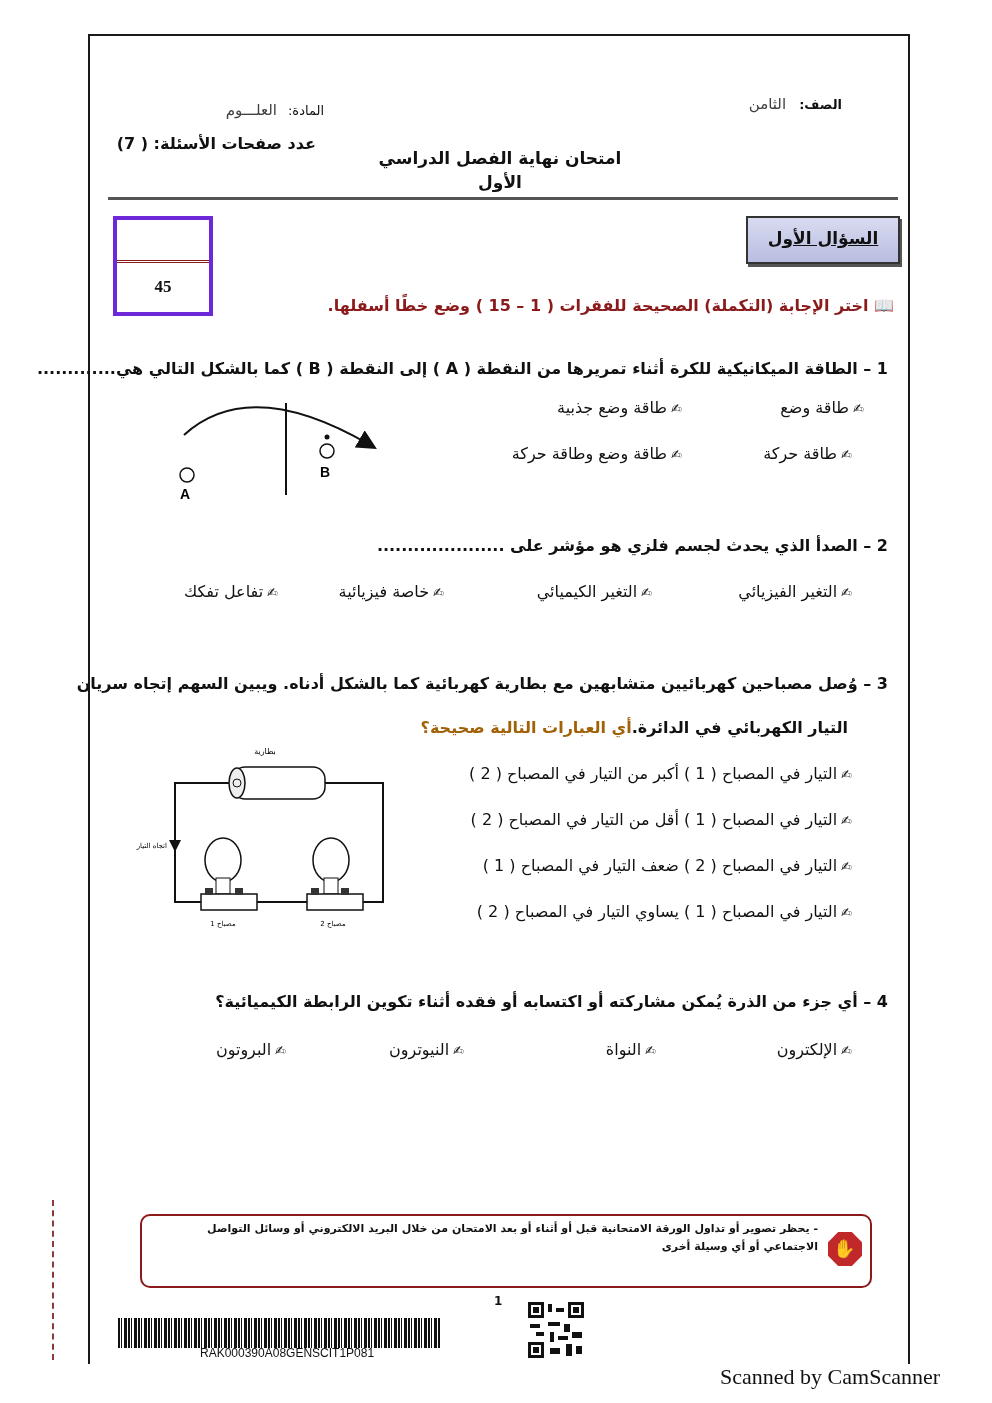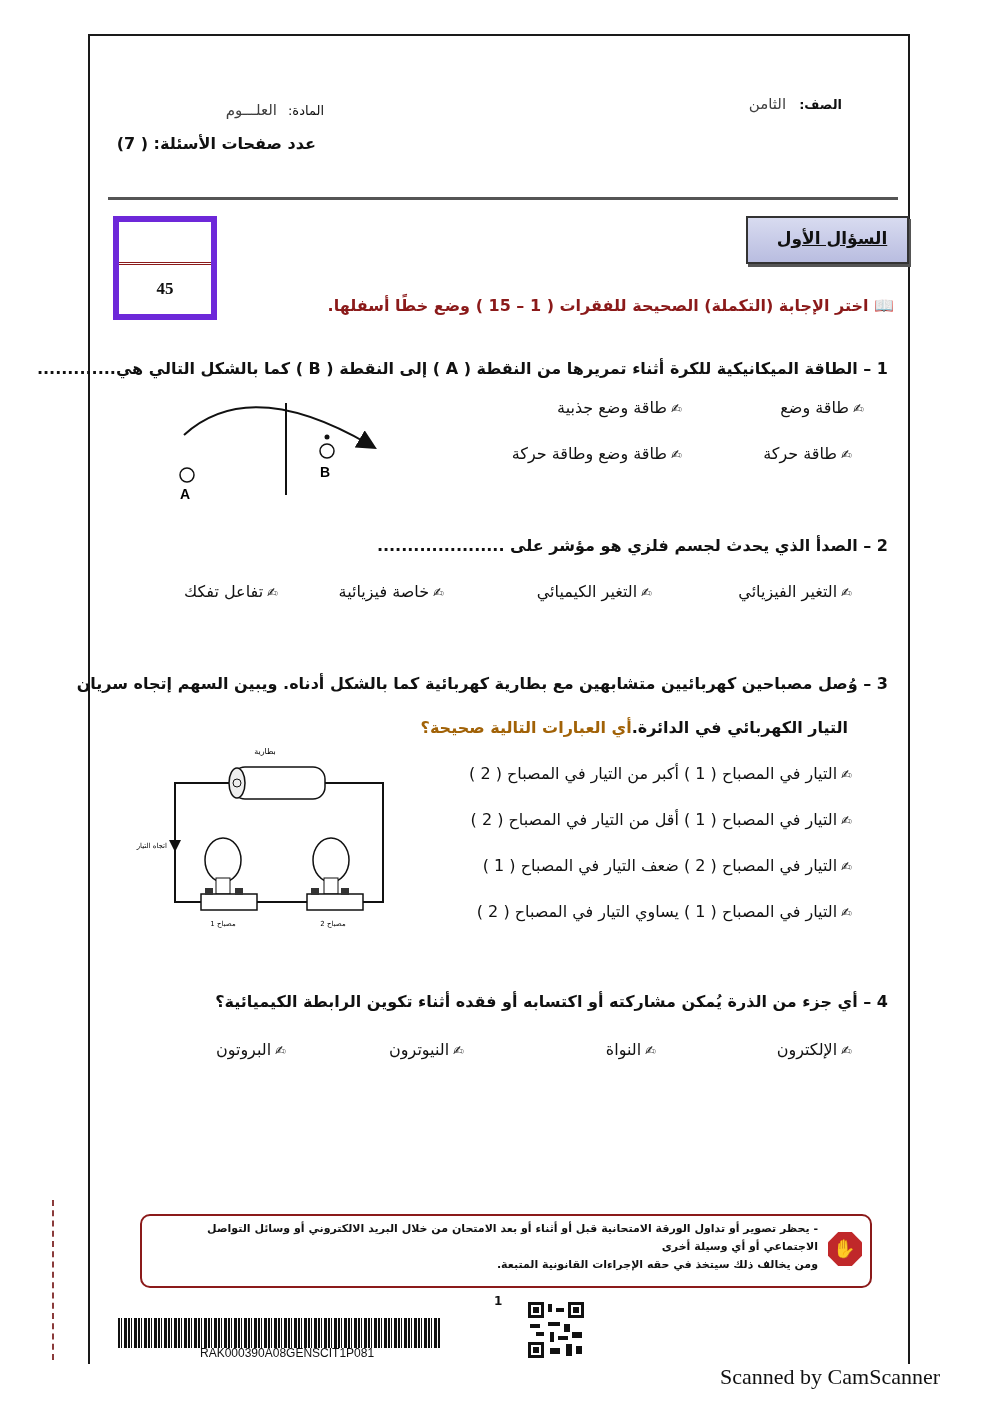--- a/index.html
+++ b/index.html
@@ -7,26 +7,26 @@
          font-family:"DejaVu Sans", sans-serif; color:#111; }
   .frame { position:absolute; left:88px; top:34px; width:818px; height:1328px;
            border:2px solid #1a1a1a; border-bottom:none; border-left:2px solid #1a1a1a; }
   .frame-left-dots { position:absolute; left:52px; top:1200px; width:2px; height:160px; border-left:2px dashed #8a3b3b; }
   .rtl { direction:rtl; }
   .abs { position:absolute; }
   .hdr-label { font-weight:bold; font-size:13px; }
   .hdr-val { color:#404040; font-size:15px; }
   .title { font-weight:bold; font-size:17px; text-align:center; line-height:24px; }
   .hr { position:absolute; left:108px; width:790px; height:3px; background:#555; top:197px; }
-  .score-box { position:absolute; left:113px; top:216px; width:92px; height:92px; border:6px solid #6d28d9; }
+  .score-box { position:absolute; left:113px; top:216px; width:92px; height:92px; border:4px solid #6d28d9; }
   .score-top { height:40px; border-bottom:3px double #8b1a1a; }
   .score-val { text-align:center; font-weight:bold; font-size:17px; line-height:48px; font-family:"Liberation Serif", serif; }
   .q-head { position:absolute; left:746px; top:216px; width:150px; height:44px;
             background:linear-gradient(#d8dbf0,#b9bde0); border:2px solid #333; box-shadow:2px 3px 0 #555;
-            text-align:center; line-height:40px; font-weight:bold; font-size:17px; text-decoration:underline;padding-left:9px; }
+            text-align:center; line-height:40px; font-weight:bold; font-size:17px; text-decoration:underline; }
   .instr { position:absolute; right:98px; top:296px; font-weight:bold; color:#8b1a1a; font-size:16px; }
   .q { position:absolute; right:104px; font-weight:bold; font-size:16px; }
   .opt { position:absolute; font-size:16px; white-space:nowrap; }
   .opt .pen { font-size:13px; margin-left:4px; }
   .red { color:#a16207; }
   .notice { position:absolute; left:140px; top:1214px; width:728px; height:70px; border:2px solid #8b1a1a; border-radius:10px; }
   .notice p { margin:0; font-size:11px; line-height:18px; font-weight:bold; }
   .stop { position:absolute; right:8px; top:16px; width:34px; height:34px; background:#c0282a;
           clip-path:polygon(30% 0,70% 0,100% 30%,100% 70%,70% 100%,30% 100%,0 70%,0 30%);
           color:#fff; font-size:18px; text-align:center; line-height:34px; }
@@ -49,20 +49,21 @@
 <div class="abs rtl" style="right:150px;top:94px;">
   <span class="hdr-label">الصف:</span>
   <span class="hdr-val" style="margin-right:8px;">الثامن</span>
 </div>
 <div class="abs rtl" style="right:668px;top:100px;">
   <span class="hdr-label" style="font-weight:normal;font-size:13px;">المادة:</span>
   <span class="hdr-val" style="margin-right:6px;">العلـــوم</span>
 </div>
 <div class="abs rtl hdr-label" style="right:676px;top:134px;font-size:16px;">عدد صفحات الأسئلة: ( 7)</div>
 <div class="abs rtl title" style="left:360px;top:146px;width:280px;">
+  <div>امتحان نهاية الفصل الدراسي الأول</div>
 </div>
 <div class="hr"></div>
 
 <div class="score-box">
   <div class="score-top"></div>
   <div class="score-val">45</div>
 </div>
 
 <div class="q-head rtl">السؤال الأول</div>
 <div class="instr rtl">
@@ -135,21 +136,20 @@
 <div class="q rtl" style="top:992px;">4 – أي جزء من الذرة يُمكن مشاركته أو اكتسابه أو فقده أثناء تكوين الرابطة الكيميائية؟</div>
 <div class="opt rtl" style="right:140px;top:1040px;"><span class="pen">✍</span><span>الإلكترون</span></div>
 <div class="opt rtl" style="right:336px;top:1040px;"><span class="pen">✍</span><span>النواة</span></div>
 <div class="opt rtl" style="right:528px;top:1040px;"><span class="pen">✍</span><span>النيوترون</span></div>
 <div class="opt rtl" style="right:706px;top:1040px;"><span class="pen">✍</span><span>البروتون</span></div>
 
 <div class="notice rtl">
   <div class="stop">✋</div>
   <div style="position:absolute;right:52px;top:4px;width:660px;">
     <p>-  يحظر تصوير أو تداول الورقة الامتحانية قبل أو أثناء أو بعد الامتحان من خلال البريد الالكتروني أو وسائل التواصل الاجتماعي أو أي وسيلة أخرى</p>
-    <p>ومن يخالف ذلك سيتخذ في حقه  الإجراءات القانونية المتبعة.</p>
   </div>
 </div>
 
 <div class="pageno">1</div>
 <div class="barcode"></div>
 <div class="barcode-txt">RAK000390A08GENSCIT1P081</div>
 <svg class="qr" style="background:none;opacity:1;" width="56" height="56">
   <rect x="0" y="0" width="16" height="16" fill="#111"></rect>
     <rect x="3" y="3" width="10" height="10" fill="#fff"></rect>
     <rect x="5" y="5" width="6" height="6" fill="#111"></rect>

